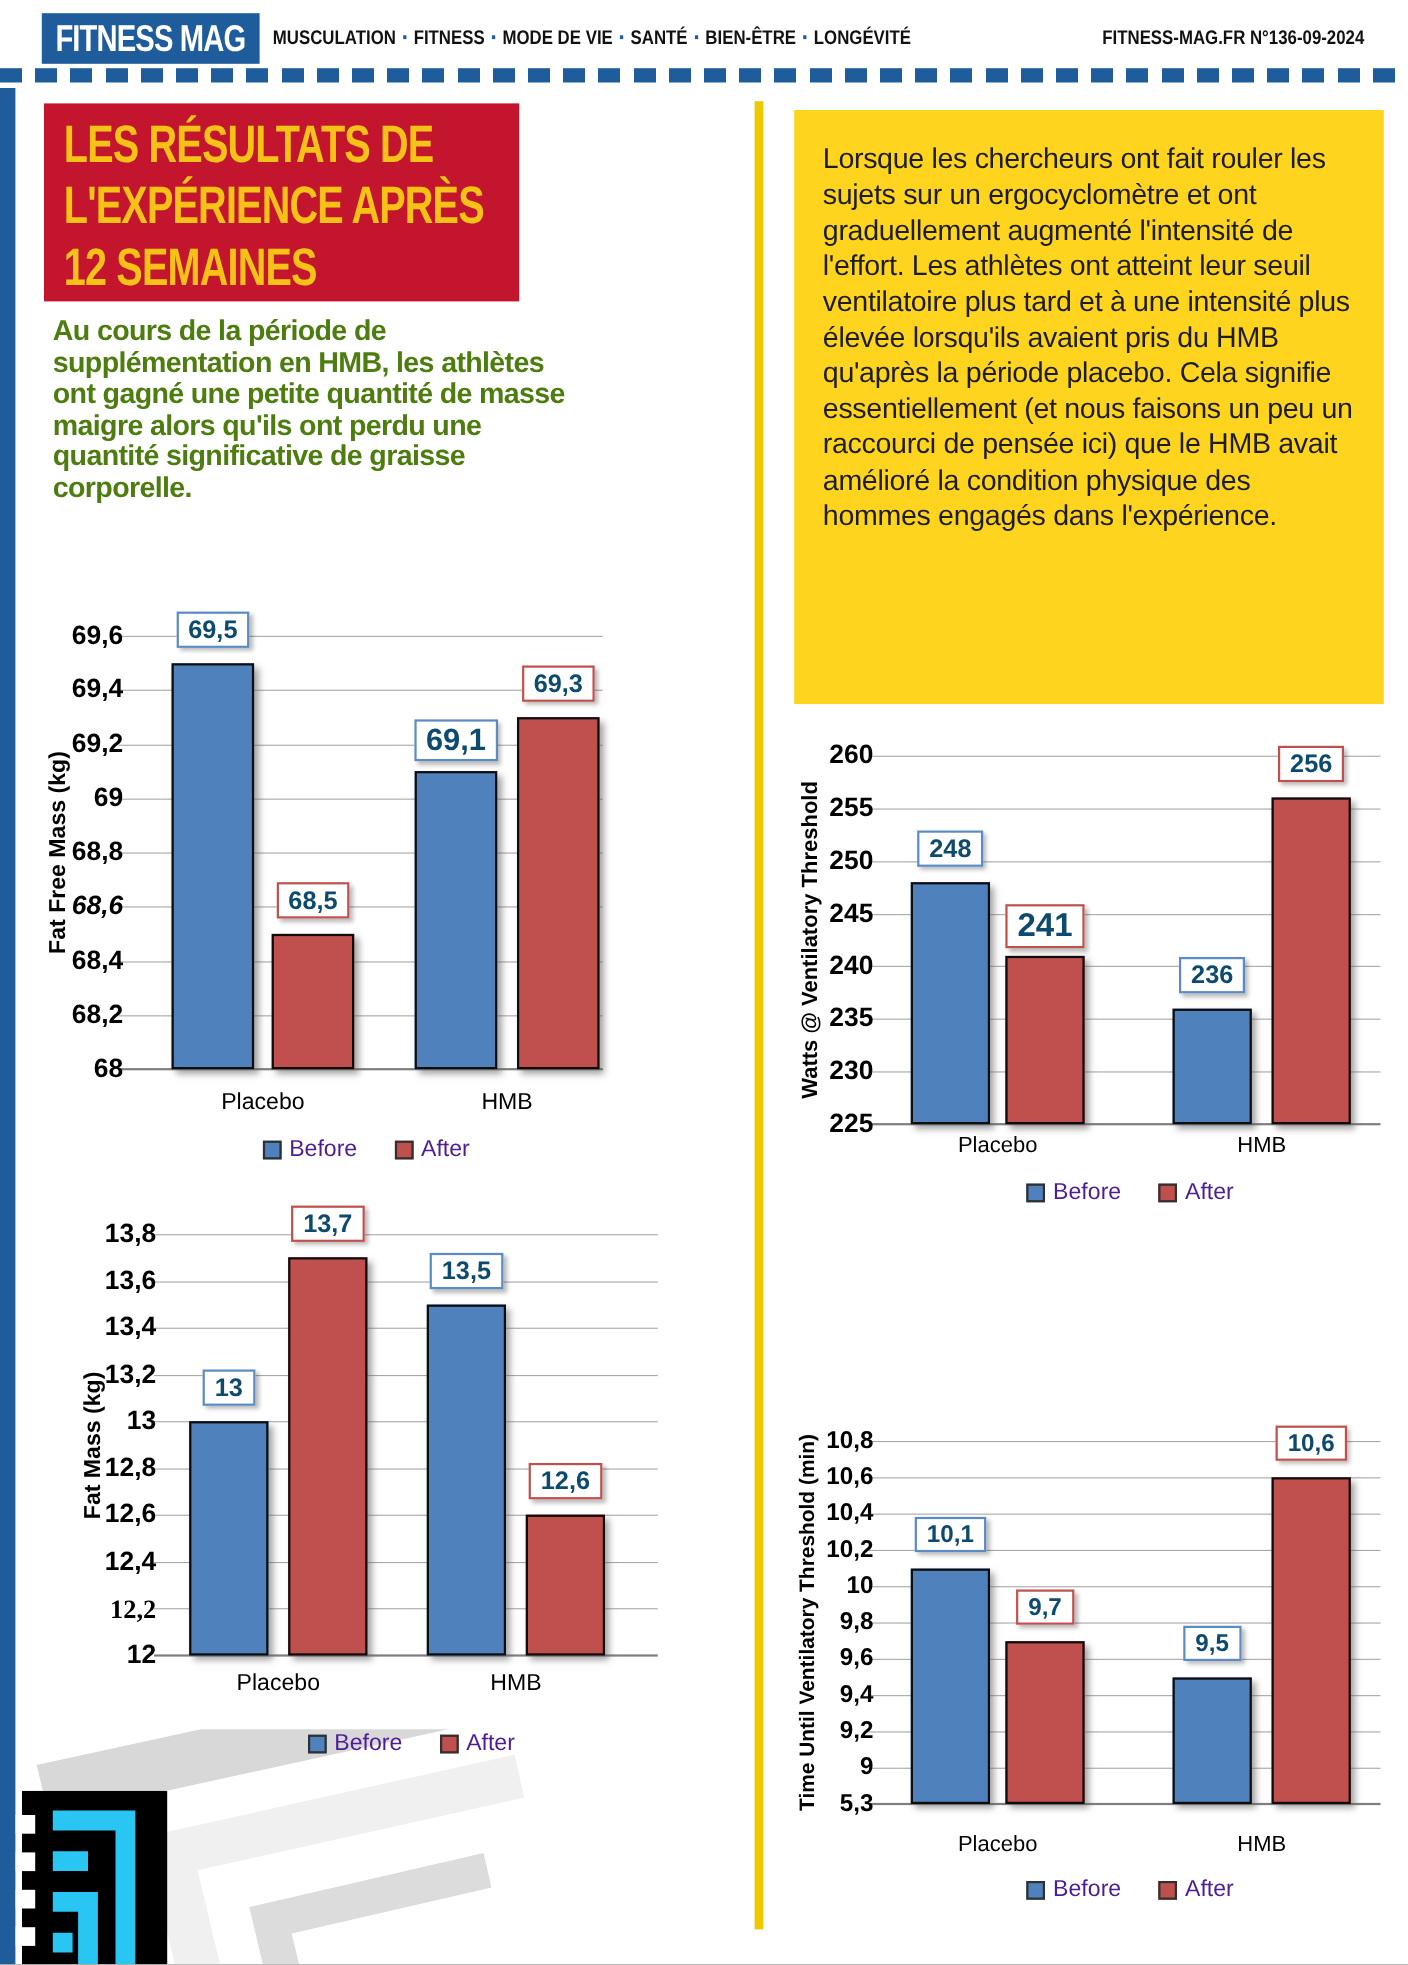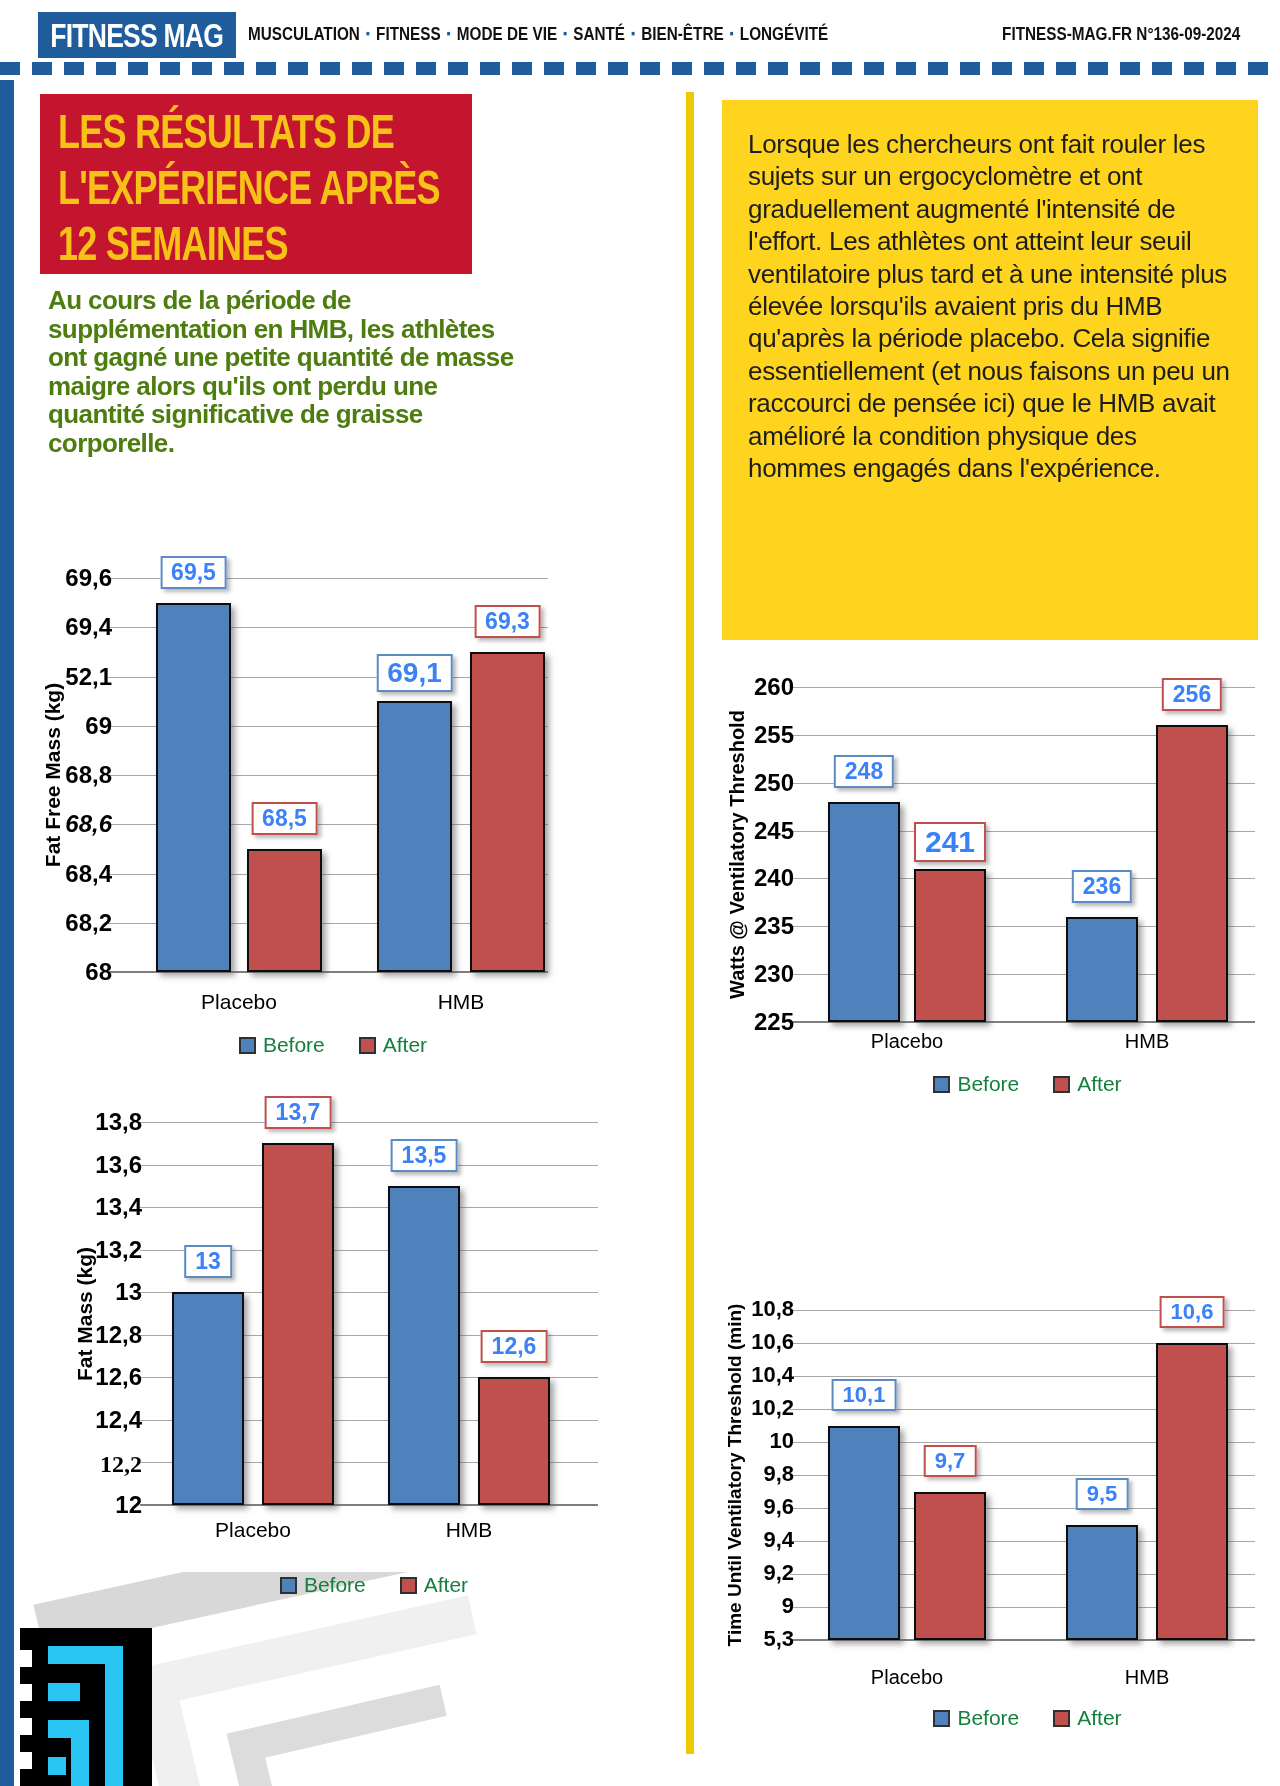--- a/index.html
+++ b/index.html
@@ -38,25 +38,25 @@
     line-height:32.4px;letter-spacing:-.3px;}
   
   .chart{overflow:visible;}
   .gridline{position:absolute;background:#A8A8A8;}
   .tick{position:absolute;text-align:right;font-weight:bold;color:#000;}
   .ytitle{position:absolute;display:flex;align-items:center;justify-content:center;}
   .ytitle span{transform:rotate(-90deg);white-space:nowrap;font-weight:bold;color:#000;}
   .bar{position:absolute;border:2px solid #0d0d0d;box-sizing:border-box;
     box-shadow:4px 4px 6px rgba(90,90,90,.55);}
   .vlabel{position:absolute;background:#fff;border:2px solid;padding:1px 9px;
-    font-weight:bold;color:#3b82f6;white-space:nowrap;transform:translateX(-50%);
+    font-weight:bold;color:#0c4a6e;white-space:nowrap;transform:translateX(-50%);
     box-shadow:3px 3px 4px rgba(0,0,0,.28);}
   .xlabel{position:absolute;transform:translateX(-50%);color:#000;}
   .legend{position:absolute;display:flex;justify-content:center;gap:34px;}
-  .legend .item{display:flex;align-items:center;gap:7px;font-size:21px;color:#15803d;}
+  .legend .item{display:flex;align-items:center;gap:7px;font-size:21px;color:#4c1d95;}
   .legend .sw{width:17px;height:17px;border:2px solid #303030;box-sizing:border-box;}
 </style>
 </head>
 <body>
 
 <div class="page">
 
   <div class="abs logo-box">
     <span class="logo-text">FITNESS MAG</span>
   </div>
@@ -99,21 +99,21 @@
   <div class="abs intro">Au cours de la période de supplémentation en HMB, les athlètes ont gagné une petite quantité de masse maigre alors qu'ils ont perdu une quantité significative de graisse corporelle.</div>
 
   <div class="abs callout">Lorsque les chercheurs ont fait rouler les sujets sur un ergocyclomètre et ont graduellement augmenté l'intensité de l'effort. Les athlètes ont atteint leur seuil ventilatoire plus tard et à une intensité plus élevée lorsqu'ils avaient pris du HMB qu'après la période placebo. Cela signifie essentiellement (et nous faisons un peu un raccourci de pensée ici) que le HMB avait amélioré la condition physique des hommes engagés dans l'expérience.</div>
 
   <div class="abs chart" style="left: 30px; top: 490px; width: 600px; height: 580px;">
       <div class="gridline" style="left: 78px; width: 440px; top: 88px; height: 1px;"></div>
       <div class="tick" style="width: 70px; left: 12px; top: 74px; font-size: 24px;">69,6</div>
       <div class="gridline" style="left: 78px; width: 440px; top: 137.25px; height: 1px;"></div>
       <div class="tick" style="width: 70px; left: 12px; top: 123.25px; font-size: 24px;">69,4</div>
       <div class="gridline" style="left: 78px; width: 440px; top: 186.5px; height: 1px;"></div>
-      <div class="tick" style="width: 70px; left: 12px; top: 172.5px; font-size: 24px;">52,1</div>
+      <div class="tick" style="width: 70px; left: 12px; top: 172.5px; font-size: 24px;">69,2</div>
       <div class="gridline" style="left: 78px; width: 440px; top: 235.75px; height: 1px;"></div>
       <div class="tick" style="width: 70px; left: 12px; top: 221.75px; font-size: 24px;">69</div>
       <div class="gridline" style="left: 78px; width: 440px; top: 285px; height: 1px;"></div>
       <div class="tick" style="width: 70px; left: 12px; top: 271px; font-size: 24px;">68,8</div>
       <div class="gridline" style="left: 78px; width: 440px; top: 334.25px; height: 1px;"></div>
       <div class="tick" style="width: 70px; left: 12px; top: 320.25px; font-size: 24px; font-style: italic;">68,6</div>
       <div class="gridline" style="left: 78px; width: 440px; top: 383.5px; height: 1px;"></div>
       <div class="tick" style="width: 70px; left: 12px; top: 369.5px; font-size: 24px;">68,4</div>
       <div class="gridline" style="left: 78px; width: 440px; top: 432.75px; height: 1px;"></div>
       <div class="tick" style="width: 70px; left: 12px; top: 418.75px; font-size: 24px;">68,2</div>

